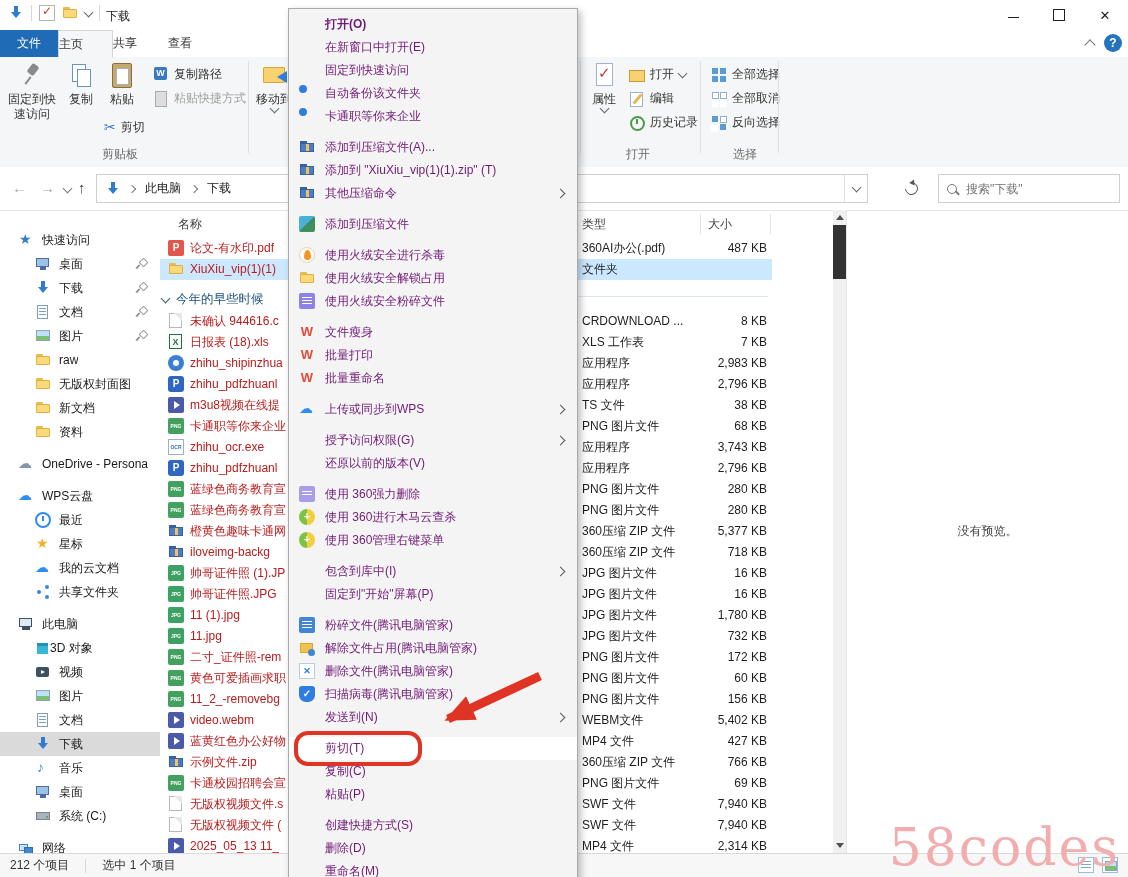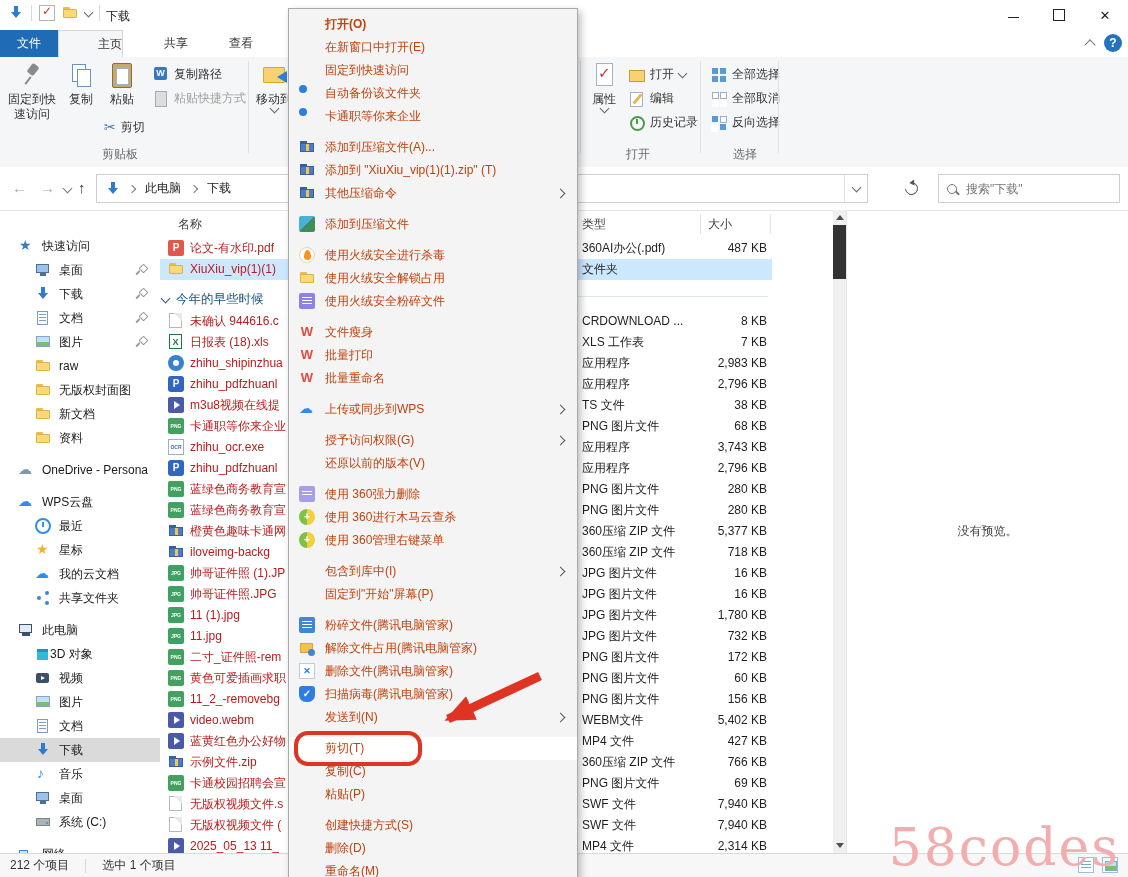--- a/index.html
+++ b/index.html
@@ -14,21 +14,21 @@
   .win-controls{position:absolute;right:0;top:0;height:30px;display:flex}
   .wc{width:46px;height:30px;display:flex;align-items:center;justify-content:center;color:#222;font-size:13px}
   .wc-box{width:10px;height:10px;border:1px solid #222}
   .wc-min{width:11px;height:1px;background:#222;margin-top:5px}
 
   
   .tabsrow{position:absolute;left:0;top:30px;right:0;height:27px;background:#fff;border-bottom:1px solid #d5d5d5}
   .tab-file{position:absolute;left:0;top:0;width:58px;height:27px;background:var(--accent-blue);color:#fff;
             text-align:center;line-height:27px}
   .tabs{position:absolute;left:58px;top:0;display:flex;height:27px}
-  .tab{width:65px;text-align:right;line-height:27px;color:#333;box-sizing:border-box}
+  .tab{width:55px;text-align:left;line-height:27px;color:#333;box-sizing:border-box}
   .tab.active{background:#f5f6f7;border:1px solid #d5d5d5;border-bottom:1px solid #f5f6f7;position:relative;z-index:3;margin-bottom:-1px}
   .ribbon-help{position:absolute;right:6px;top:4px;display:flex;align-items:center;gap:10px}
   .chev-up{width:7px;height:7px;border-left:1.5px solid #777;border-top:1.5px solid #777;transform:rotate(45deg);margin-top:3px}
   .help-circle{width:18px;height:18px;border-radius:50%;background:#2572bd;color:#fff;text-align:center;line-height:18px;font-weight:bold;font-size:12px}
 
   
   .ribbon{position:absolute;left:0;top:57px;right:0;height:110px;background:#f5f6f7;border-bottom:1px solid #d2d2d2}
   .bb{position:absolute;top:4px;display:flex;flex-direction:column;align-items:center;text-align:center;color:#333;line-height:15px}
   .sbtn{position:absolute;display:flex;align-items:center;gap:5px;color:#333;height:22px}
   .sbtn.grayed{color:#a0a0a0}
@@ -76,21 +76,21 @@
   .refresh-btn{position:absolute;left:893px;top:7px;width:36px;height:29px;display:flex;align-items:center;justify-content:center}
   .i-refresh{width:11px;height:11px;border:1.7px solid #555;border-radius:50%;border-left-color:transparent;position:relative;transform:rotate(40deg)}
   .i-refresh::after{content:"";position:absolute;left:-3px;top:-1px;border:3px solid transparent;border-right:5px solid #555;transform:rotate(-45deg)}
   .search-box{position:absolute;left:938px;top:7px;width:182px;height:29px;border:1px solid #cfcfcf;box-sizing:border-box;display:flex;align-items:center;padding:0 8px;gap:7px}
   .search-box input{border:none;outline:none;flex:1;font:12px "Liberation Sans","DejaVu Sans",sans-serif;color:#333;background:transparent}
   .search-box input::placeholder{color:#757575;opacity:1}
   .i-mag{width:8px;height:8px;border:1.5px solid #777;border-radius:50%;position:relative;flex:none}
   .i-mag::after{content:"";position:absolute;left:7px;top:7px;width:5px;height:1.5px;background:#777;transform:rotate(45deg)}
 
   
-  .sidebar{position:absolute;left:0;top:210px;width:160px;bottom:24px;padding-top:24px;box-sizing:border-box;overflow:hidden}
+  .sidebar{position:absolute;left:0;top:210px;width:160px;bottom:24px;padding-top:18px;box-sizing:border-box;overflow:hidden}
   .sb-item{position:relative;height:24px;display:flex;align-items:center;padding-left:18px;color:#1a1a1a;white-space:nowrap}
   .sb-item.lv1{padding-left:35px}
   .sb-item.gap{margin-top:8px}
   .sb-item.sel{background:var(--sidebar-selected)}
   .sb-ic{margin-right:8px;flex:none}
   .sb-label{overflow:hidden}
   .sb-pin{display:none;position:absolute;right:13px;top:7px;width:10px;height:10px}
   .sb-pin.show{display:block}
   .sb-pin.show::before{content:"";position:absolute;right:0;top:0;width:5px;height:5px;border:1.5px solid #9a9a9a;border-radius:1px;transform:rotate(45deg)}
   .sb-pin.show::after{content:"";position:absolute;left:0;bottom:0;width:1.5px;height:5px;background:#9a9a9a;transform:rotate(45deg)}
@@ -192,21 +192,21 @@
              display:flex;align-items:center;padding-left:10px;gap:16px;box-sizing:border-box;color:#333}
   .st-sep{width:1px;height:14px;background:#d9d9d9}
   .view-toggles{position:absolute;right:10px;bottom:4px;display:flex;gap:8px}
   .vt{width:16px;height:16px;border:1px solid #9cbede;background:#fff;position:relative;box-sizing:border-box}
   .vt-details::after{content:"";position:absolute;left:2px;top:3px;width:10px;height:8px;background:repeating-linear-gradient(#7da7cc 0 1px,transparent 1px 3px)}
   .vt-thumbs::after{content:"";position:absolute;left:2px;top:3px;width:10px;height:8px;background:linear-gradient(180deg,#bfe0f7 55%,#7cbf6e 55%);border:1px solid #7da7cc}
 
   
   .ctxmenu{position:absolute;left:288px;top:8px;width:290px;bottom:-12px;background:var(--menu-bg);
            border:1px solid #a9a9a9;box-shadow:3px 3px 7px rgba(0,0,0,.25);padding-top:4px;box-sizing:border-box;z-index:30}
-  .mi{position:relative;height:23px;line-height:23px;padding-left:36px;color:#c2410c;white-space:nowrap;overflow:hidden}
+  .mi{position:relative;height:23px;line-height:23px;padding-left:36px;color:#701a75;white-space:nowrap;overflow:hidden}
   .mi.bold{font-weight:bold}
   .mi.marked{background:#fff}
   .mi.has-sep{margin-bottom:8px}
   .mi.has-sep::after{content:"";position:absolute;left:3px;right:3px;bottom:-5px;border-top:1px solid #d8d8d8}
   .mi-ic{position:absolute;left:10px;top:3px}
   .mi-sub{display:none;position:absolute;right:13px;top:8px;width:6px;height:6px;border-right:1.5px solid #555;border-top:1.5px solid #555;transform:rotate(45deg)}
   .mi-sub.show{display:block}
 
   
   .red-rect{position:absolute;left:294px;top:731px;width:128px;height:35px;border:4px solid var(--annotation-red);border-radius:14px;z-index:40;box-sizing:border-box}

